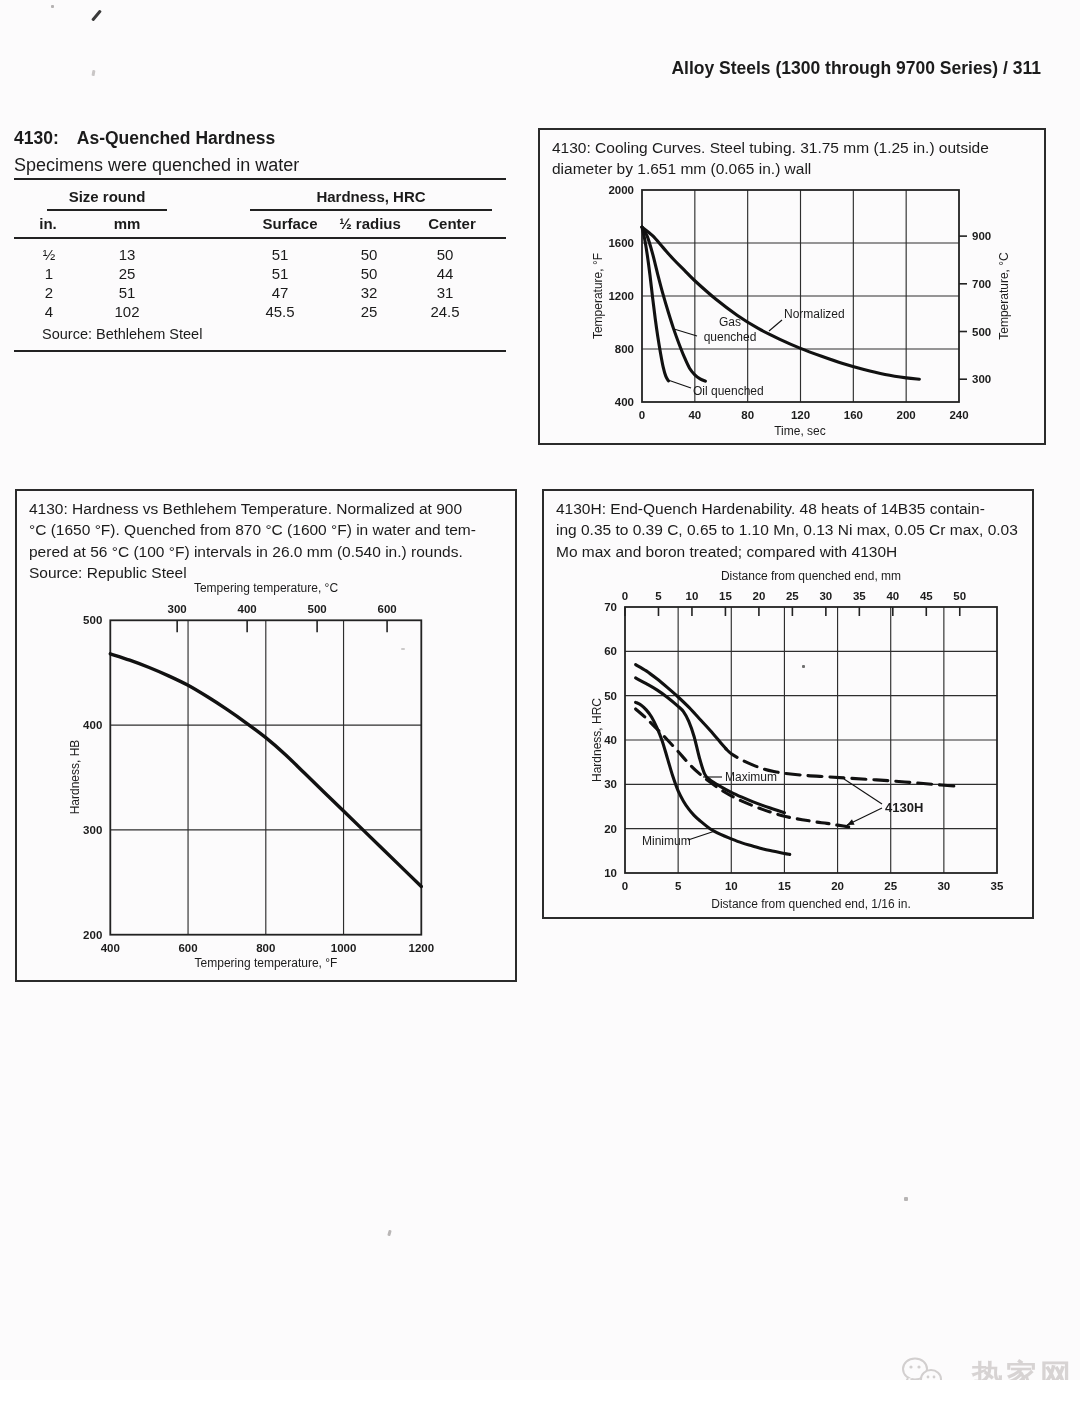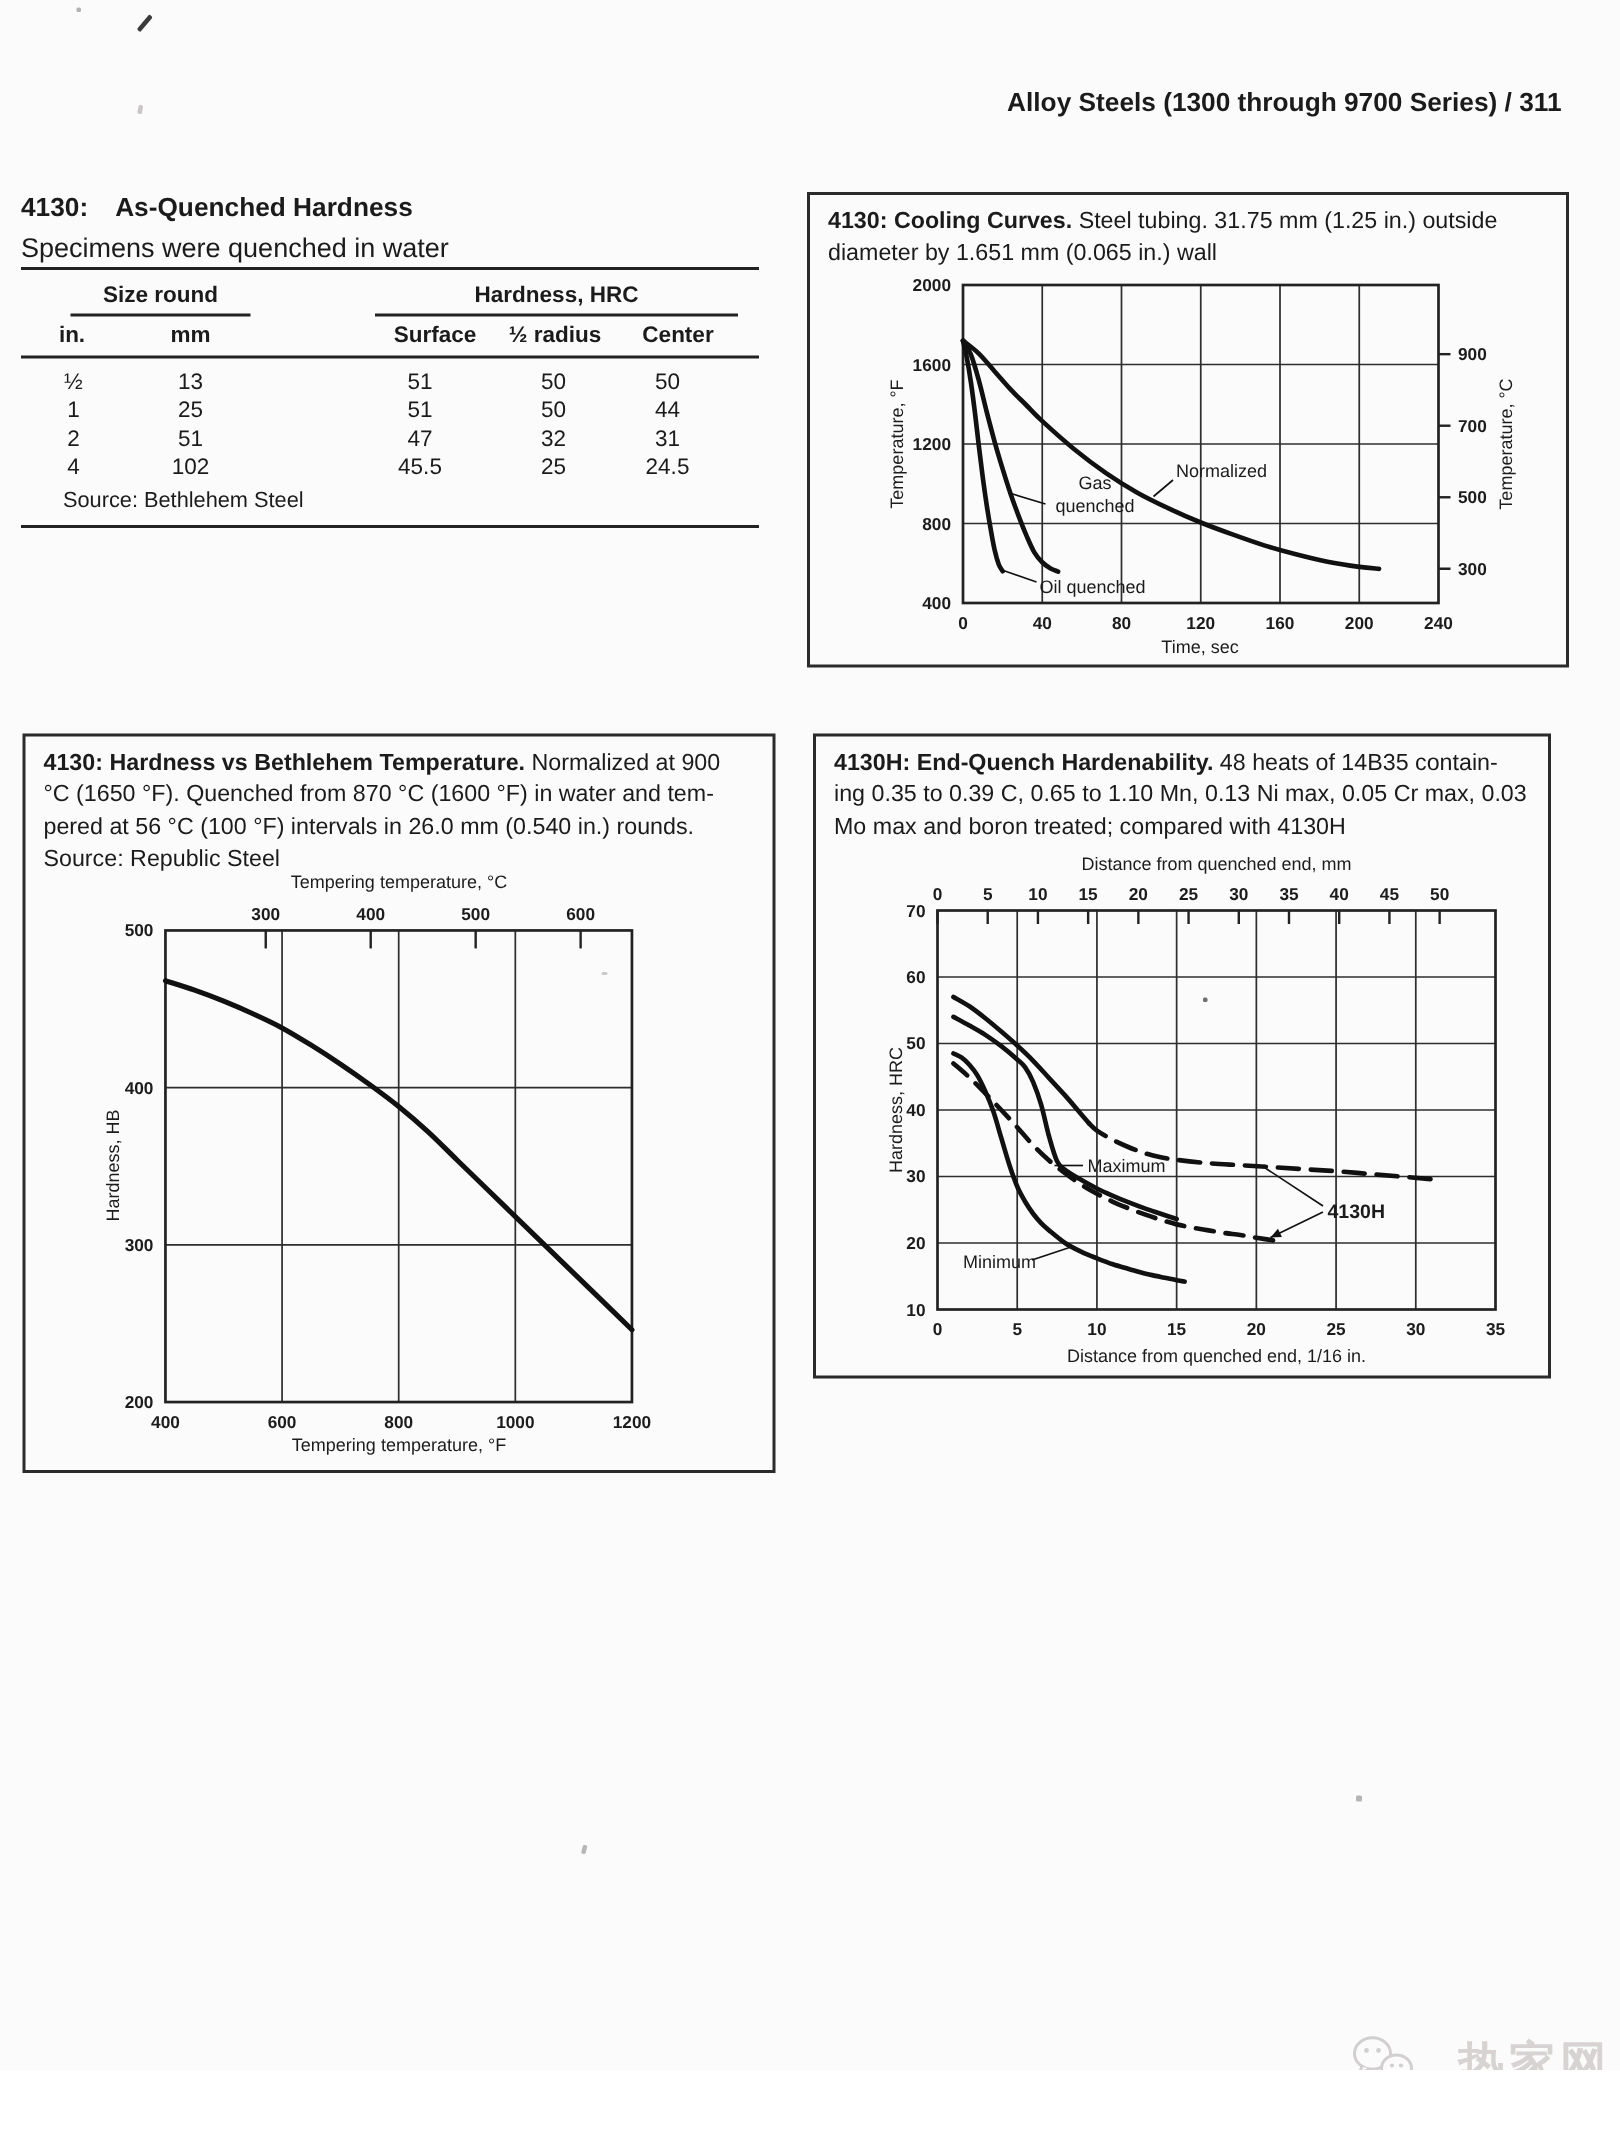--- a/index.html
+++ b/index.html
@@ -12,21 +12,21 @@
   #table-canvas{position:absolute;top:178px;left:14px;width:492px;height:176px;font-size:15px;}
   #table-canvas .rule{position:absolute;background:#222;}
   #table-canvas .cell{position:absolute;transform:translateX(-50%);white-space:nowrap;}
   #table-canvas .hdr{font-weight:bold;}
   #table-canvas .src{position:absolute;font-size:14.5px;white-space:nowrap;}
   .figbox{position:absolute;border:2px solid #2b2b2b;background:#fcfbfc;}
   #box-cooling{left:538px;top:128px;width:504px;height:313px;}
   #box-tempering{left:15px;top:489px;width:498px;height:489px;}
   #box-hard{left:542px;top:489px;width:488px;height:426px;}
   .figtitle{position:absolute;top:7px;left:12px;width:478px;font-size:15.5px;line-height:21.3px;}
-  .figtitle b{font-weight:bold;}
+  .figtitle b{font-weight:normal;}
   .figsvg{position:absolute;left:0;top:0;}
   svg text{font-family:"Liberation Sans",sans-serif;fill:#1c1c1c;}
   .watermark{position:absolute;left:900px;top:1352px;display:flex;align-items:center;gap:20px;}
   .watermark .wm-text{font-size:31px;color:#d7d3d3;letter-spacing:3px;font-weight:bold;}
   .speck{position:absolute;border-radius:50%;}
 </style>
 </head>
 <body>
 
 <div class="page">

